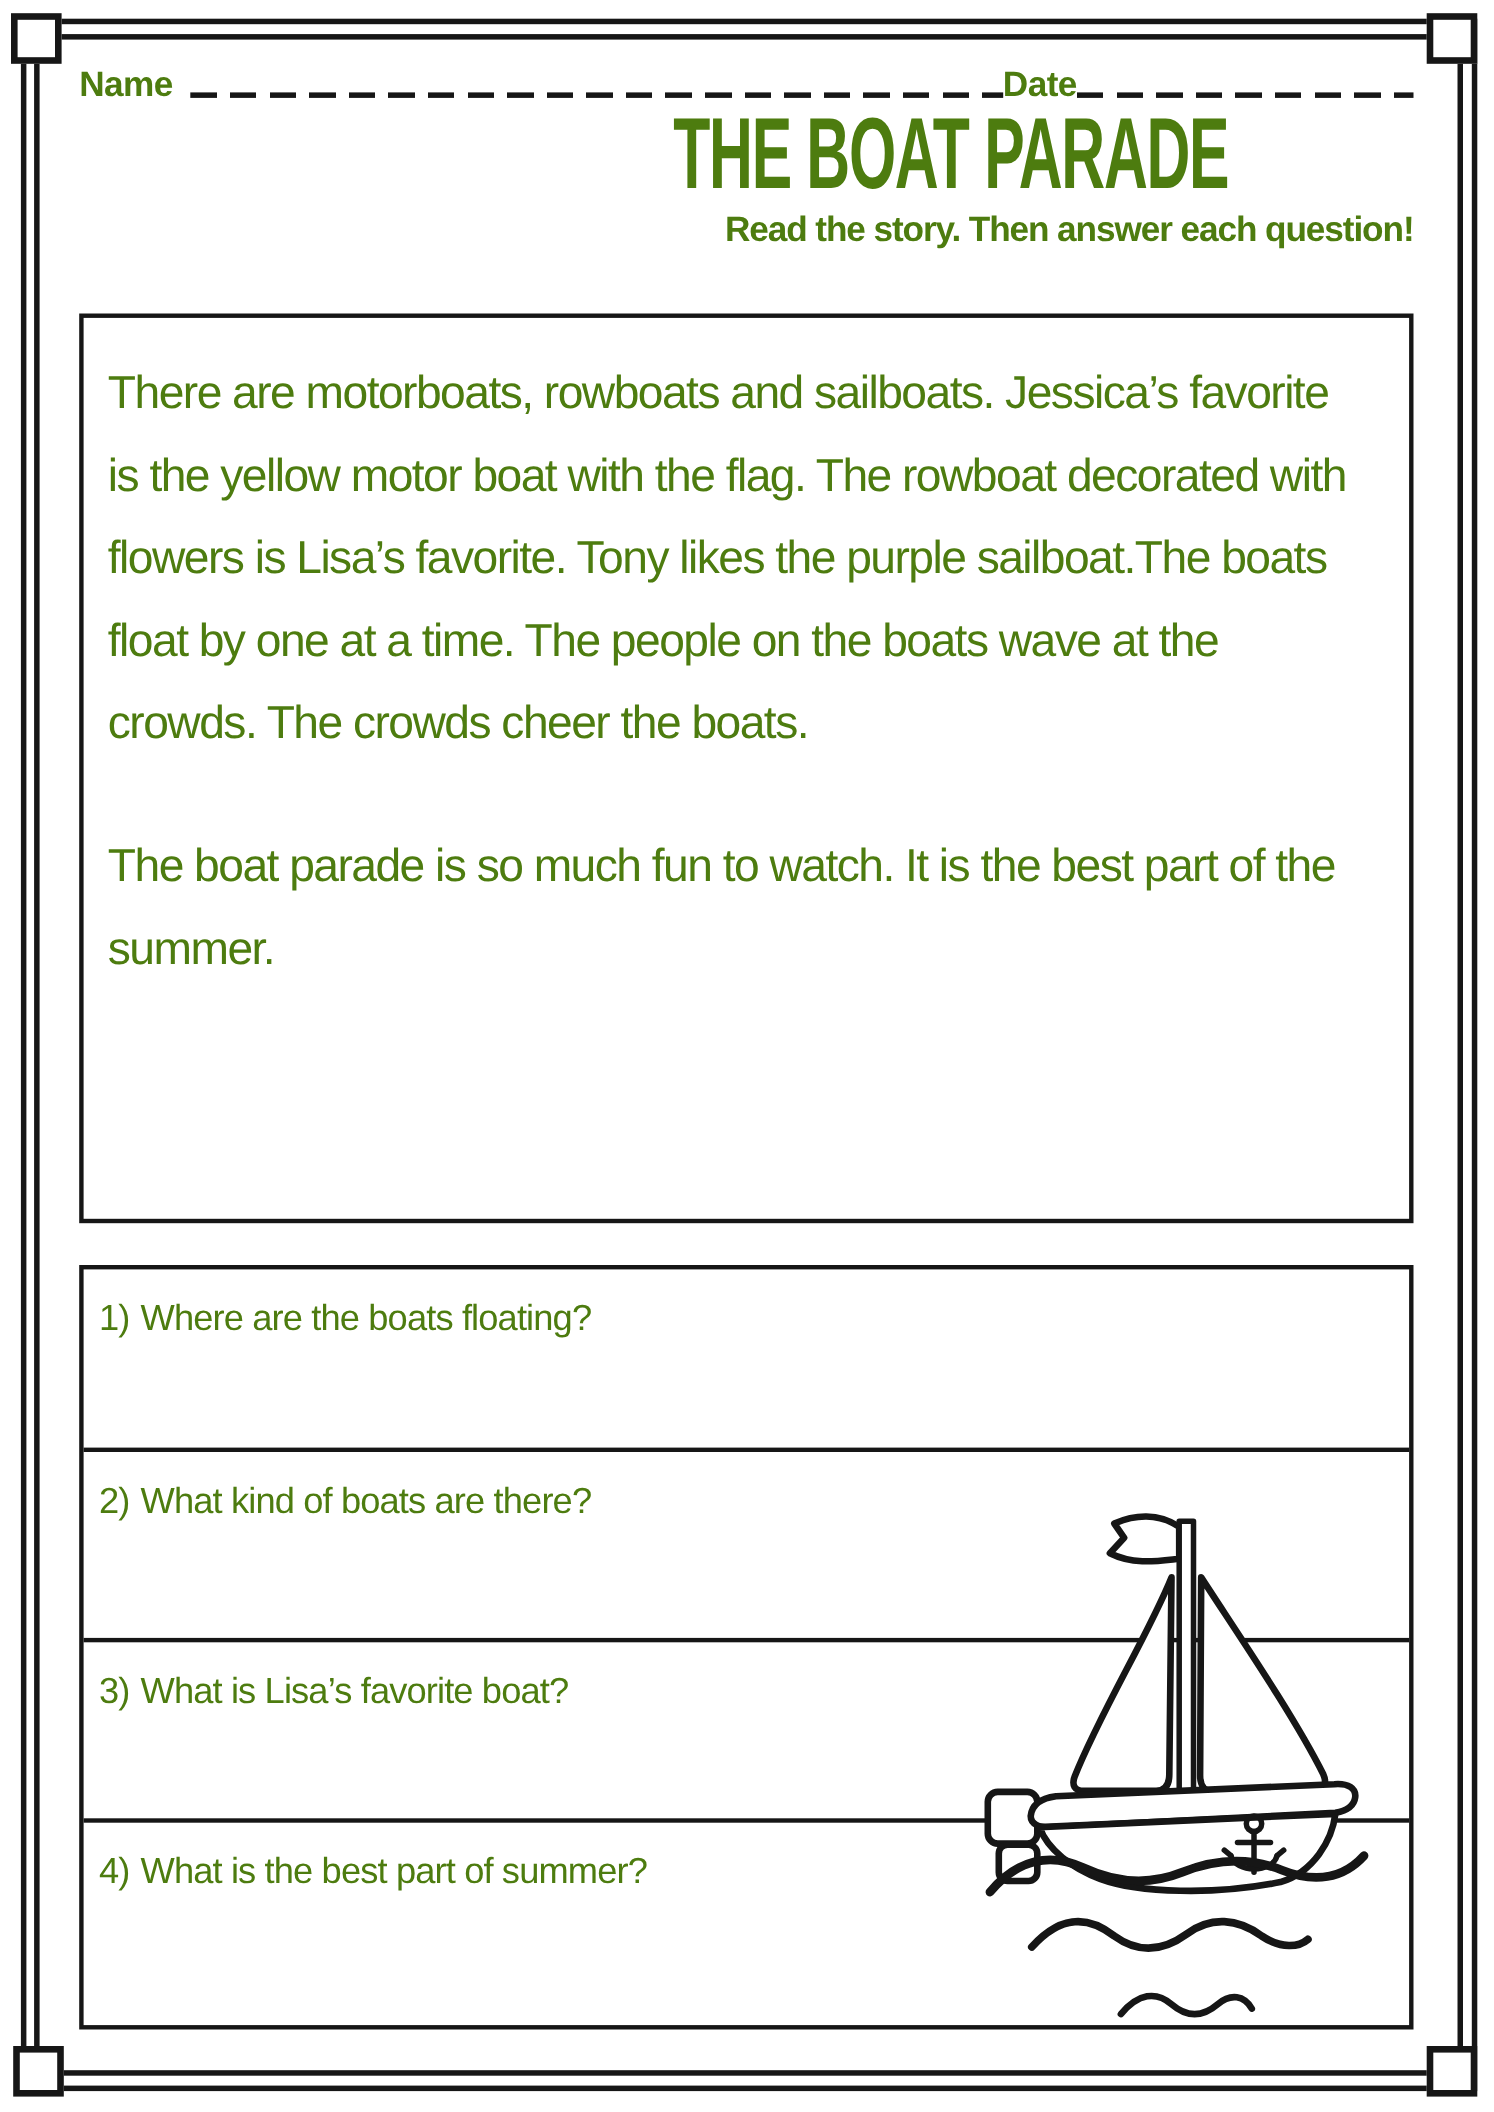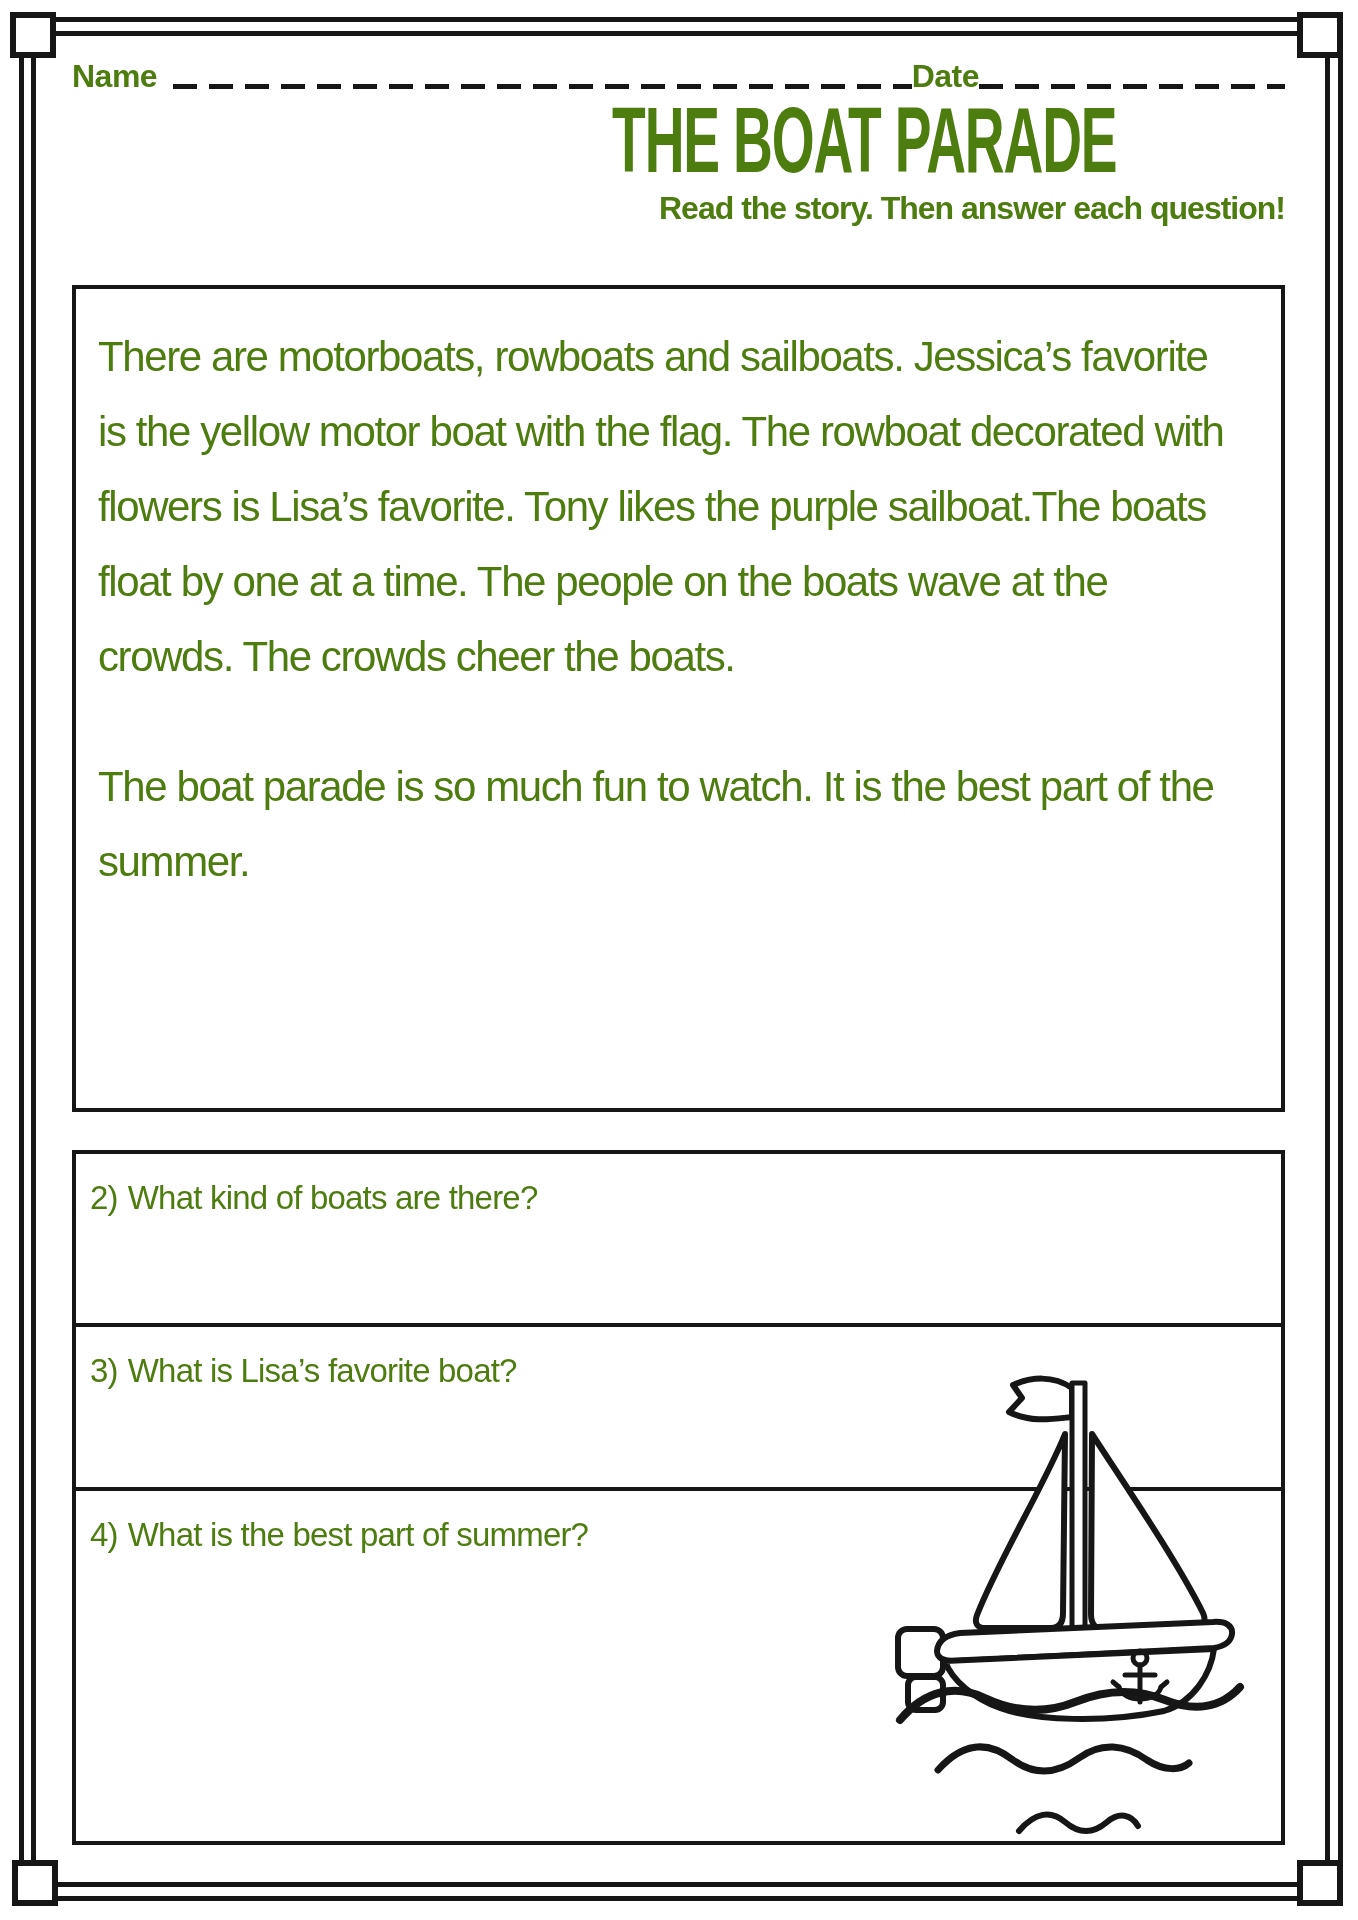--- a/index.html
+++ b/index.html
@@ -68,20 +68,23 @@
     <div class="title">THE BOAT PARADE</div>
     <div class="subtitle">Read the story. Then answer each question!</div>
   </div>
 
   <div class="story-box">
     <p>There are motorboats, rowboats and sailboats. Jessica’s favorite is the yellow motor boat with the flag. The rowboat decorated with flowers is Lisa’s favorite. Tony likes the purple sailboat.The boats float by one at a time. The people on the boats wave at the crowds. The crowds cheer the boats.</p>
     <p>The boat parade is so much fun to watch. It is the best part of the summer.</p>
   </div>
 
   <div class="q-box">
+    <div class="q-row r1">
+      <span class="q-num">1)</span><span>Where are the boats floating?</span>
+    </div>
     <div class="q-row r2">
       <span class="q-num">2)</span><span>What kind of boats are there?</span>
     </div>
     <div class="q-row r3">
       <span class="q-num">3)</span><span>What is Lisa’s favorite boat?</span>
     </div>
     <div class="q-row r4">
       <span class="q-num">4)</span><span>What is the best part of summer?</span>
     </div>
   </div>

